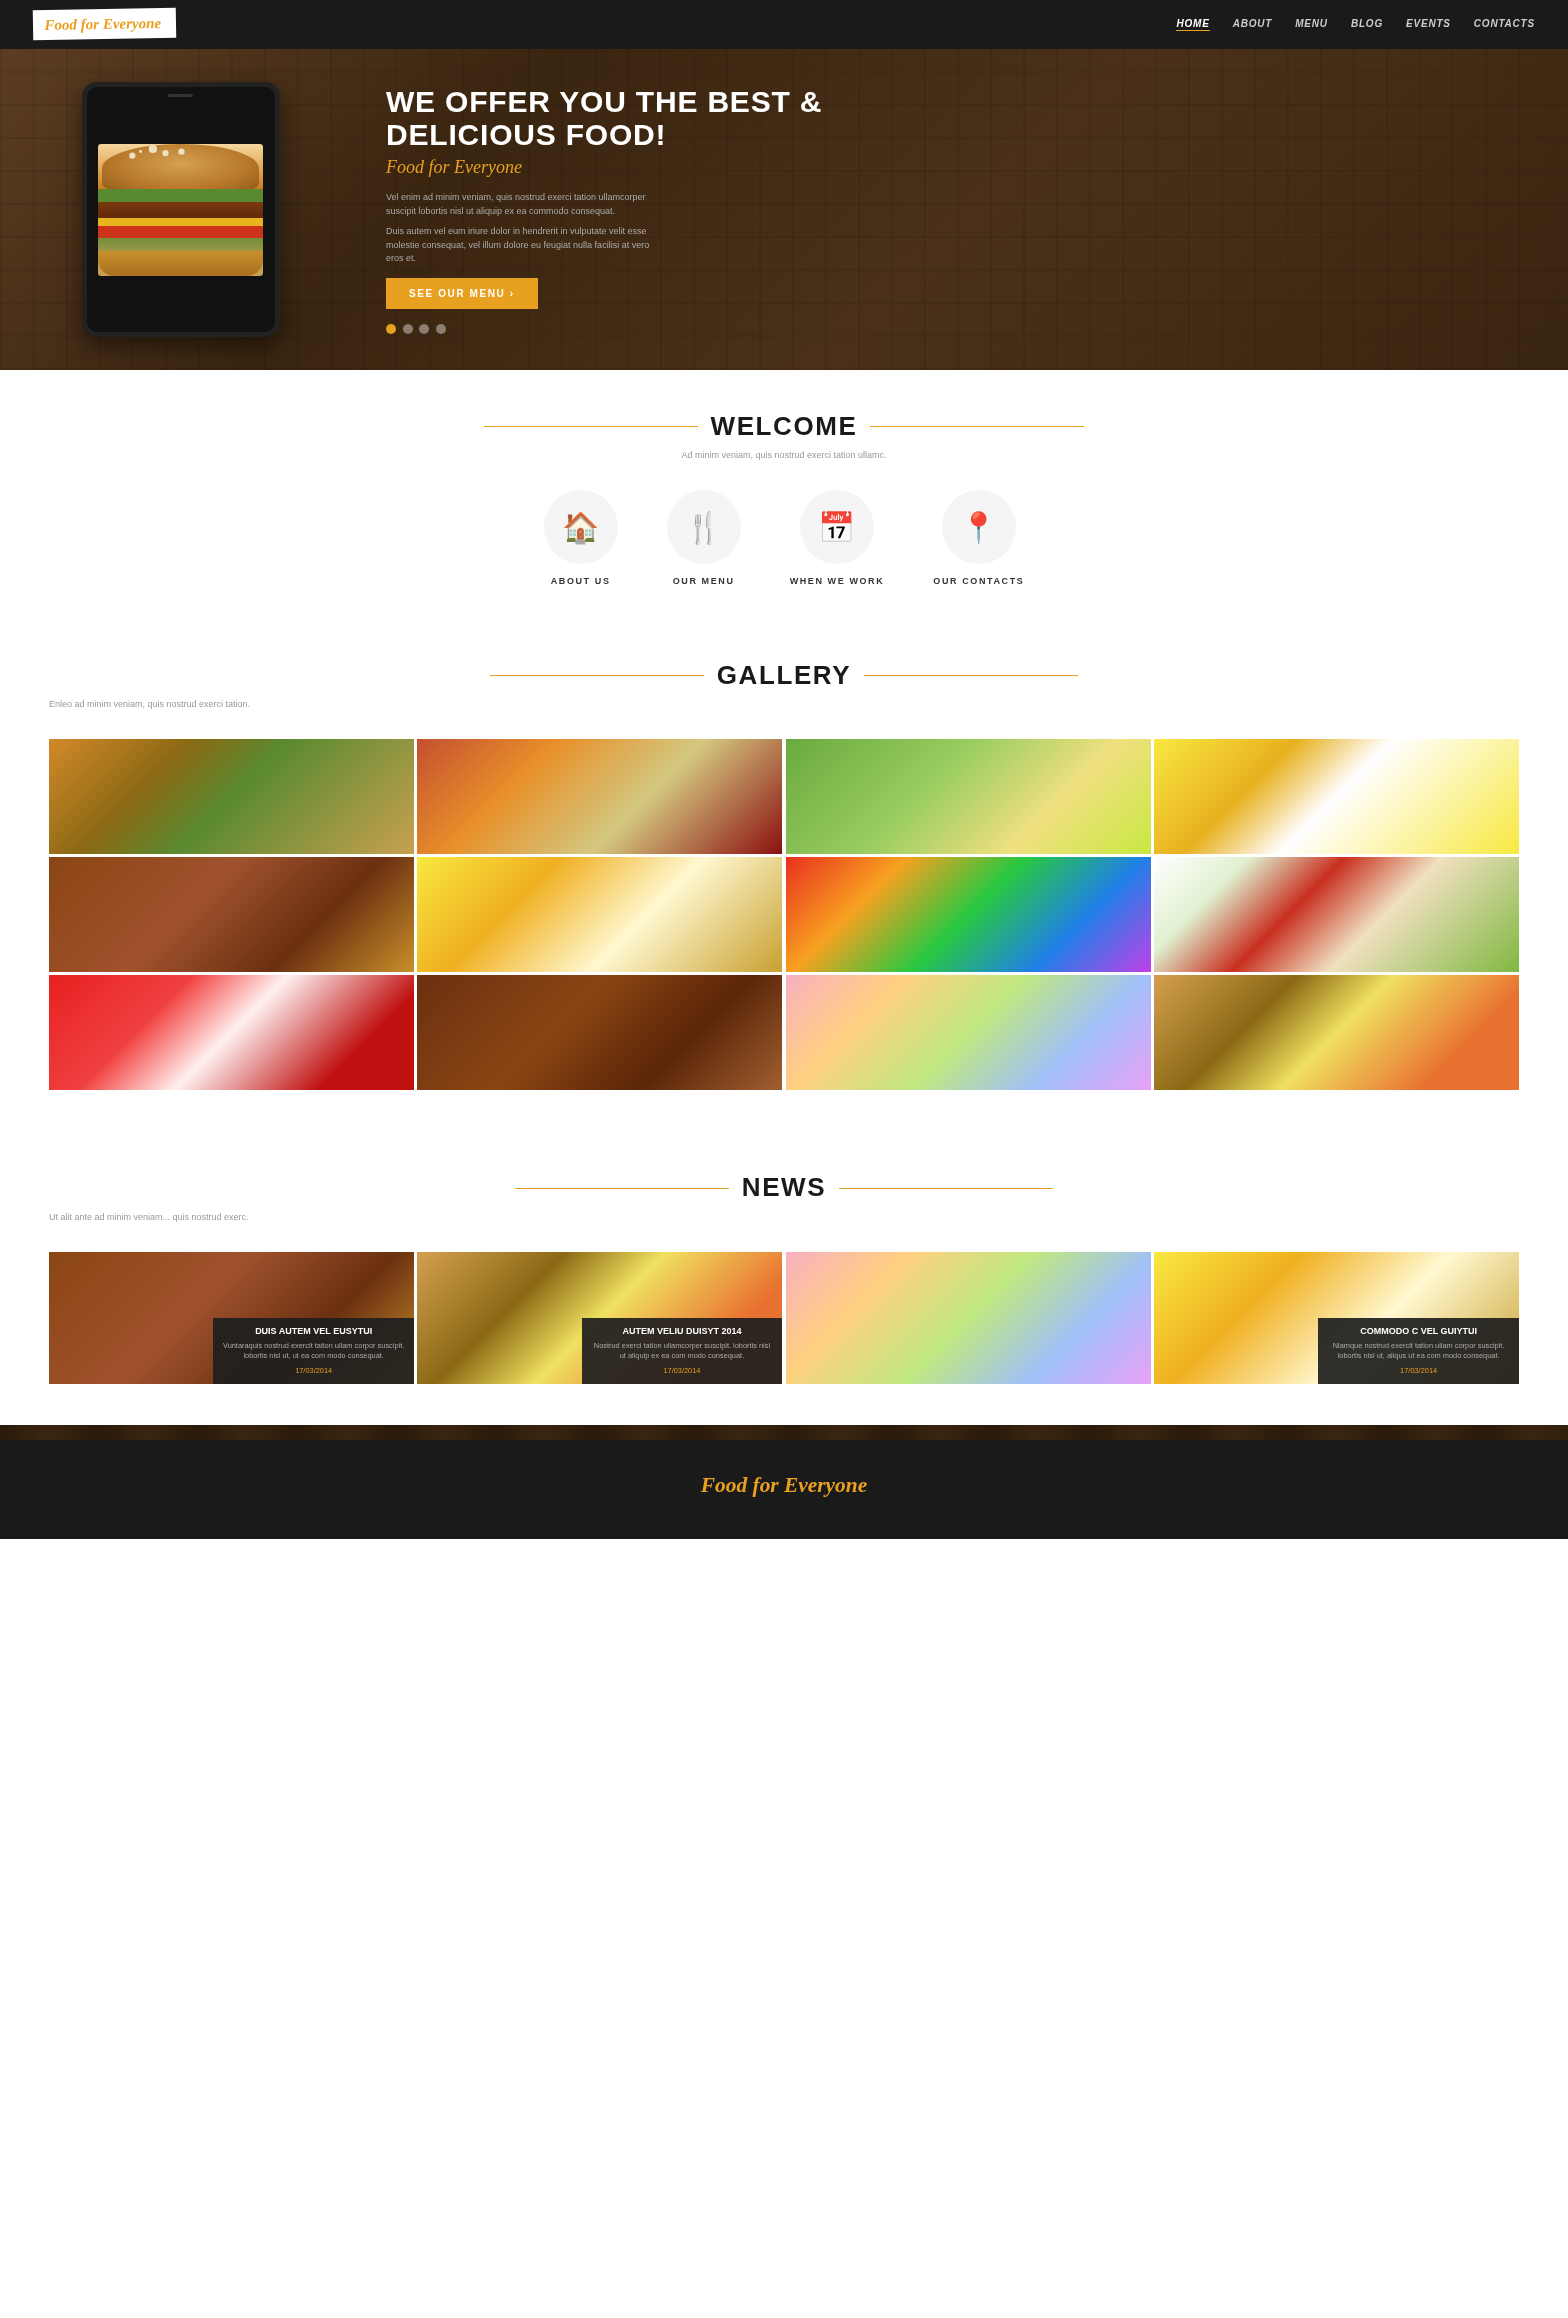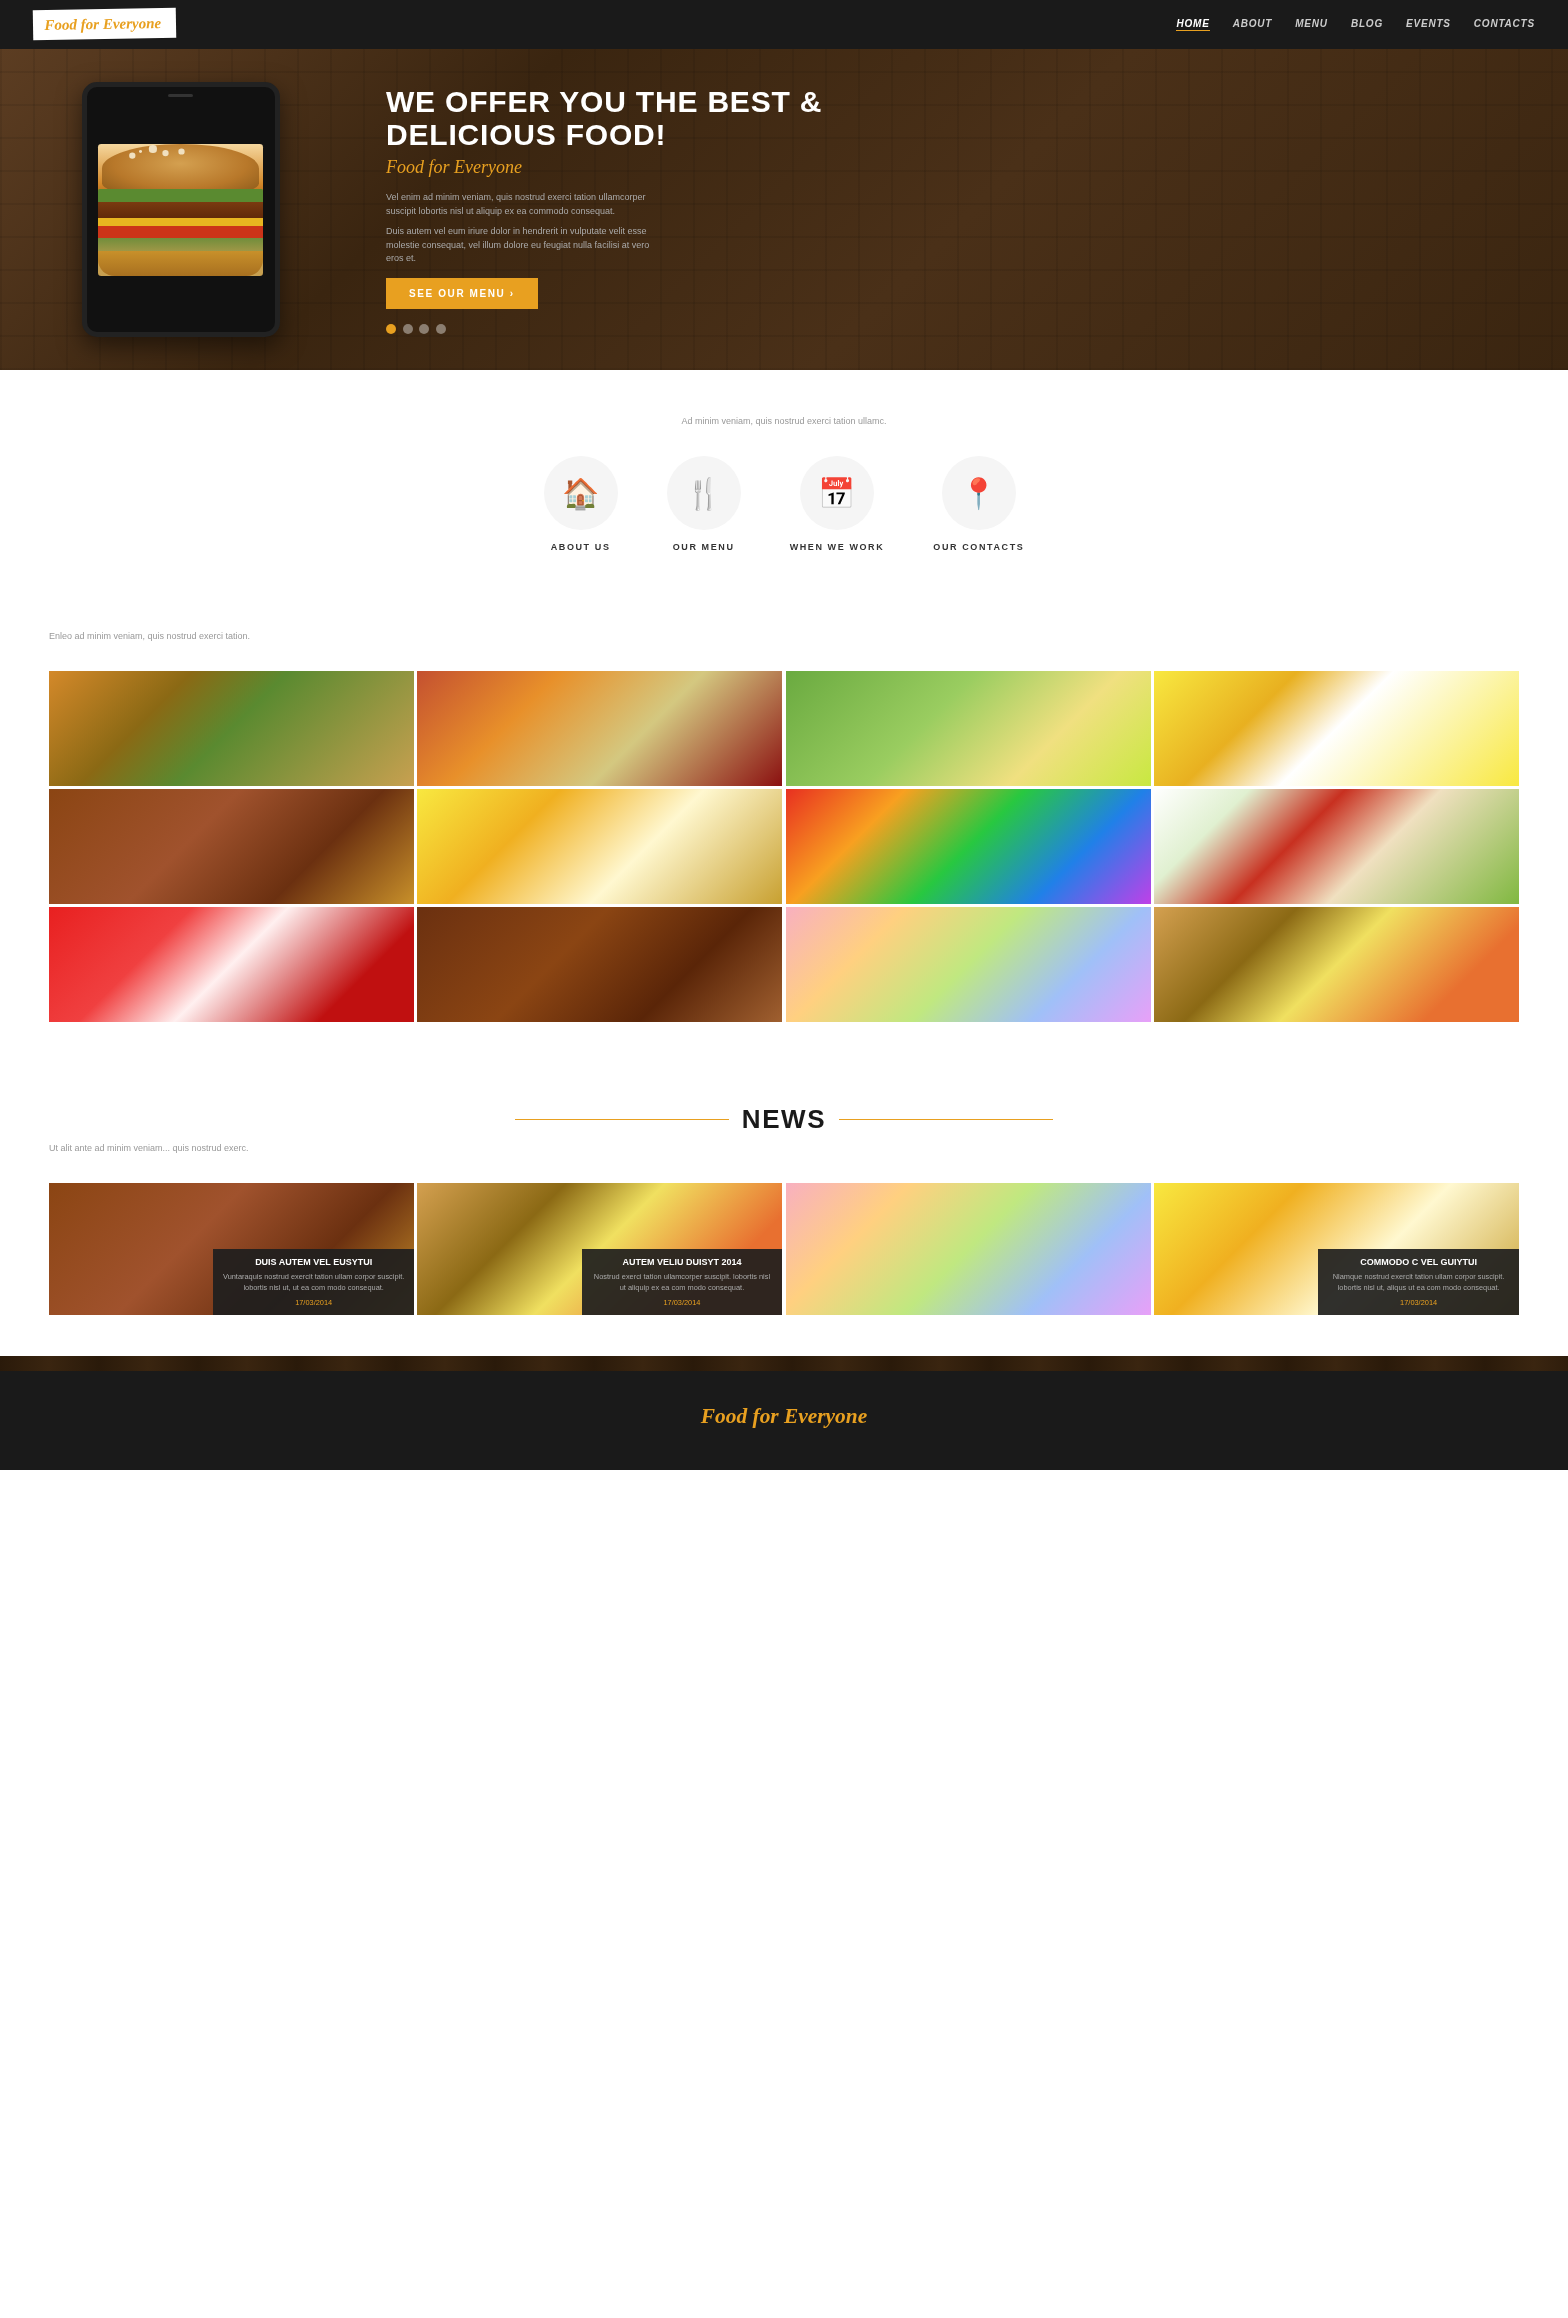--- a/index.html
+++ b/index.html
@@ -434,20 +434,25 @@
     <div class="hero-dots">
       <div class="hero-dot"></div>
       <div class="hero-dot inactive"></div>
       <div class="hero-dot inactive"></div>
       <div class="hero-dot inactive"></div>
     </div>
   </div>
 </section>
 
 <section class="welcome-section">
+  <div class="section-divider">
+    <div class="divider-line"></div>
+    <h2 class="section-title">WELCOME</h2>
+    <div class="divider-line"></div>
+  </div>
   <p class="section-subtitle">Ad minim veniam, quis nostrud exerci tation ullamc.</p>
   <div class="welcome-icons">
     <div class="welcome-icon-item">
       <div class="icon-circle">🏠</div>
       <span class="icon-label">ABOUT US</span>
     </div>
     <div class="welcome-icon-item">
       <div class="icon-circle">🍴</div>
       <span class="icon-label">OUR MENU</span>
     </div>
@@ -456,20 +461,25 @@
       <span class="icon-label">WHEN WE WORK</span>
     </div>
     <div class="welcome-icon-item">
       <div class="icon-circle">📍</div>
       <span class="icon-label">OUR CONTACTS</span>
     </div>
   </div>
 </section>
 
 <section class="gallery-section">
+  <div class="section-divider">
+    <div class="divider-line"></div>
+    <h2 class="section-title">GALLERY</h2>
+    <div class="divider-line"></div>
+  </div>
   <p class="section-subtitle">Enleo ad minim veniam, quis nostrud exerci tation.</p>
   <div class="gallery-grid">
     <div class="gallery-item food-burger"></div>
     <div class="gallery-item food-drink"></div>
     <div class="gallery-item food-green"></div>
     <div class="gallery-item food-egg"></div>
     <div class="gallery-item food-meat1"></div>
     <div class="gallery-item food-cake"></div>
     <div class="gallery-item food-colorful"></div>
     <div class="gallery-item food-sushi"></div>

